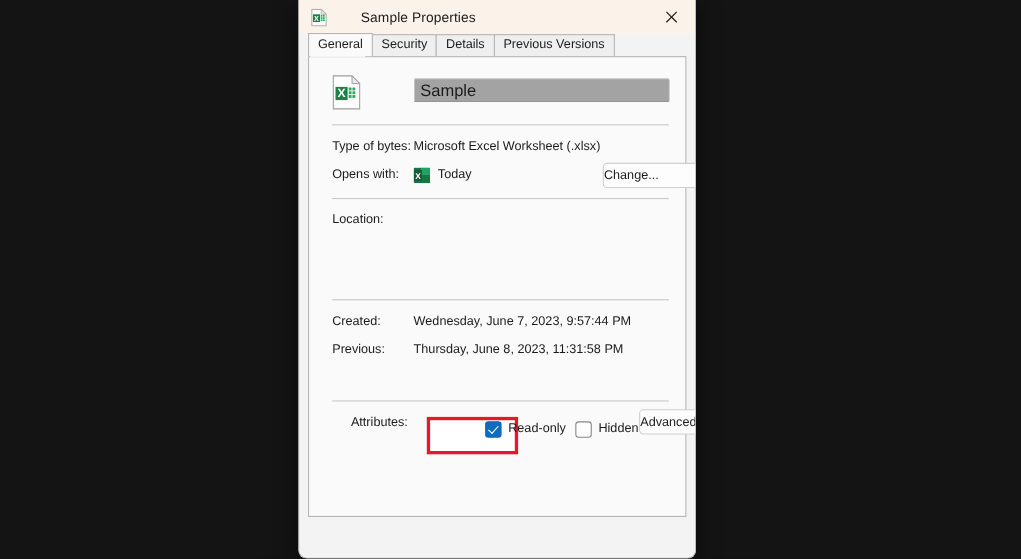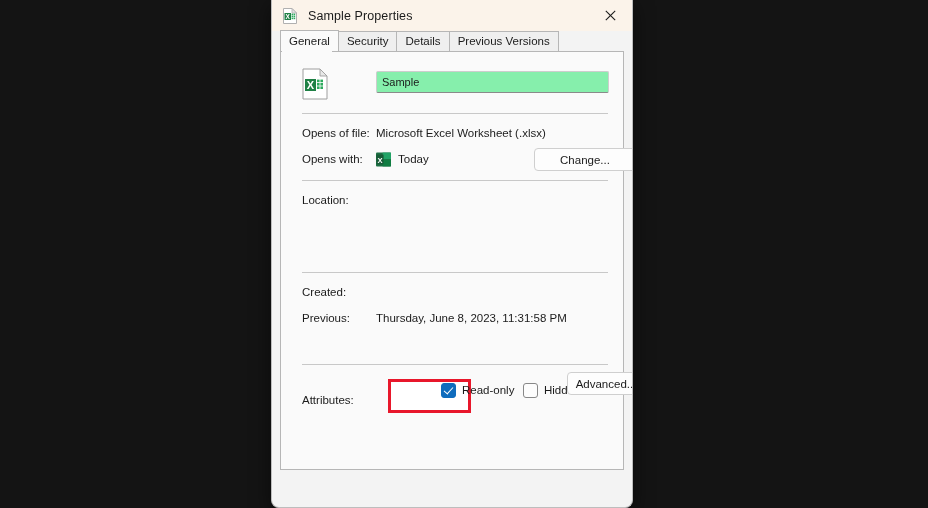--- a/index.html
+++ b/index.html
@@ -31,20 +31,21 @@
     overflow: hidden;
   }
 
   
   #titlebar {
     position: relative;
     height: 31px;
     background: #fbf3ea;
     display: flex;
     align-items: center;
+    gap: 20px;
   }
   #titlebar .tb-icon {
     margin-left: 10px;
     width: 16px;
     height: 16px;
     flex: none;
   }
   #titlebar .tb-title {
     margin-left: 10px;
     font-size: 12.5px;
@@ -129,27 +130,27 @@
   .file-icon {
     position: absolute;
     left: 9px; top: 2px;
     width: 26px; height: 32px;
   }
   .name-input {
     position: absolute;
     left: 83px; top: 5px;
     right: 0;
     height: 22px;
-    background: #86efac;
+    background: #a3a3a3;
     border: 1px solid #cdcdcd;
     border-bottom: 1px solid #8a8a8a;
     border-radius: 2px;
     box-sizing: border-box;
     font-family: "Liberation Sans", sans-serif;
-    font-size: 11px;
+    font-size: 15px;
     color: #1b1b1b;
     padding: 0 5px;
     line-height: 20px;
     outline: none;
   }
 
   
   .sep {
     position: absolute;
     left: 21px;
@@ -194,24 +195,25 @@
   }
 
   .btn {
     position: absolute;
     background: #fdfdfd;
     border: 1px solid #cfcfcf;
     border-radius: 4px;
     font-family: "Liberation Sans", sans-serif;
     font-size: 11.5px;
     color: #1b1b1b;
-    text-align: center;
+    text-align: left;
     cursor: default;
     box-sizing: border-box;
     padding: 0;
+    margin-left: 14px;
   }
   #change-button {
     left: 232px;
     top: -3px;
     width: 102px;
     height: 23px;
   }
   #advanced-button {
     left: 265px;
     top: -4px;
@@ -326,21 +328,21 @@
           <rect x="15" y="18.4" width="2.6" height="2.6" fill="#2eaa5e"></rect>
           <rect x="18.4" y="18.4" width="2.6" height="2.6" fill="#2eaa5e"></rect>
         </svg>
       </span>
       <input class="name-input" type="text" value="Sample" style="">
     </div>
 
     <div class="sep" style="top:61px;"></div>
 
     <div class="row" style="top:73px;">
-      <span class="lbl">Opens of file:</span>
+      <span class="lbl">Type of bytes:</span>
       <span class="val">Microsoft Excel Worksheet (.xlsx)</span>
     </div>
 
     <div class="row" style="top:99px;">
       <span class="lbl">Opens with:</span>
       <span class="app-icon">
         <svg width="15" height="15" viewBox="0 0 15 15">
           <rect x="0" y="0.6" width="15" height="13.8" rx="1" fill="#1d7044"></rect>
           <rect x="6.6" y="0.6" width="8.4" height="6.6" fill="#21a366"></rect>
           <rect x="6.6" y="7.6" width="8.4" height="6.8" fill="#107c41"></rect>
@@ -358,32 +360,33 @@
       <span class="lbl">Location:</span>
       <span class="val"></span>
     </div>
 
 
 
     <div class="sep" style="top:220px;"></div>
 
     <div class="row" style="top:232px;">
       <span class="lbl">Created:</span>
+      <span class="val">Wednesday, June 7, 2023, 9:57:44 PM</span>
     </div>
 
     <div class="row" style="top:258px;">
       <span class="lbl">Previous:</span>
       <span class="val">Thursday, June 8, 2023, 11:31:58 PM</span>
     </div>
 
 
     <div class="sep" style="top:312px;"></div>
 
     <div class="row" style="top:324px;height:30px;">
-      <span class="lbl" style="top:16px;">Attributes:</span>
+      <span class="lbl" style="top:0;margin-left:17px;">Attributes:</span>
 
       <div id="readonly-highlight"></div>
 
       <div class="chk-wrap" style="left:96px; top:6px;">
         <span class="chk checked"></span>
         <span>Read-only</span>
       </div>
 
       <div class="chk-wrap" style="left:178px; top:6px;">
         <span class="chk"></span>

